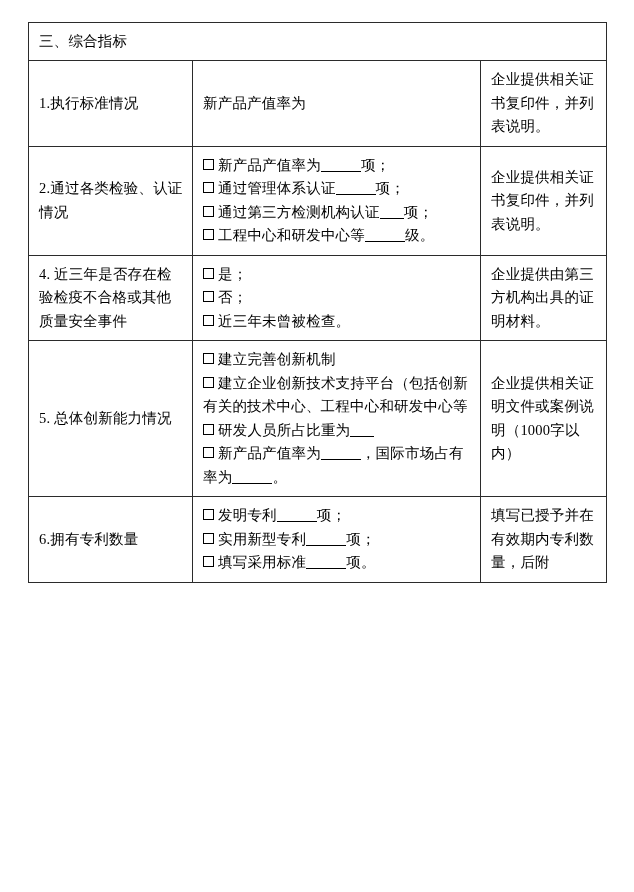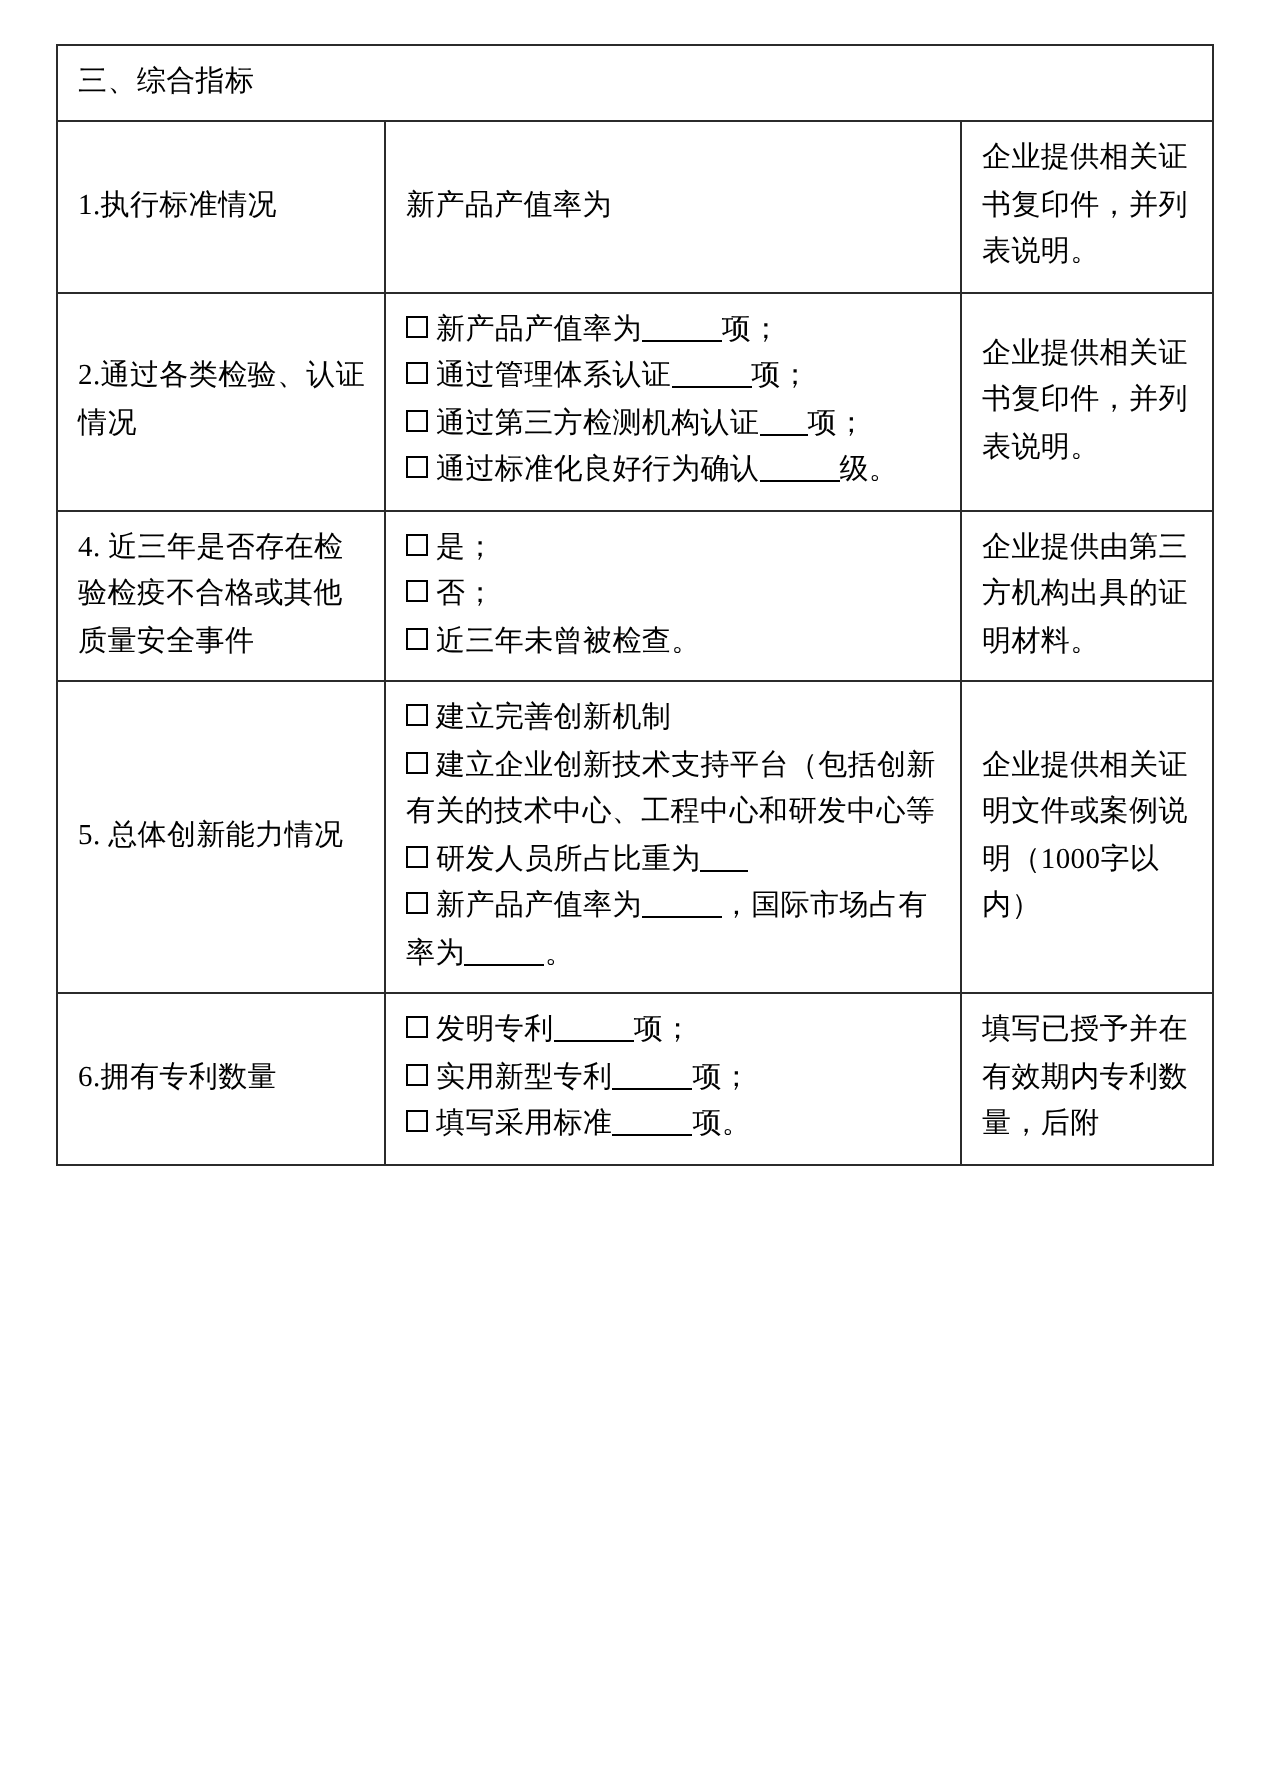--- a/index.html
+++ b/index.html
@@ -105,21 +105,21 @@
           <span class="line">
             <span class="cb"></span><span>新产品产值率为</span><span class="u u-lg"></span><span>项；</span>
           </span>
           <span class="line">
             <span class="cb"></span><span>通过管理体系认证</span><span class="u u-lg"></span><span>项；</span>
           </span>
           <span class="line">
             <span class="cb"></span><span>通过第三方检测机构认证</span><span class="u u-sm"></span><span>项；</span>
           </span>
           <span class="line">
-            <span class="cb"></span><span>通过标准化良好行为确认</span><span class="u u-lg"></span><span>级。</span>
+            <span class="cb"></span><span>工程中心和研发中心等</span><span class="u u-lg"></span><span>级。</span>
           </span>
         </td>
         <td class="note">企业提供相关证书复印件，并列表说明。</td>
       </tr>
 
 
 
       <tr>
         <td class="label">4. 近三年是否存在检验检疫不合格或其他质量安全事件</td>
         <td class="content">

